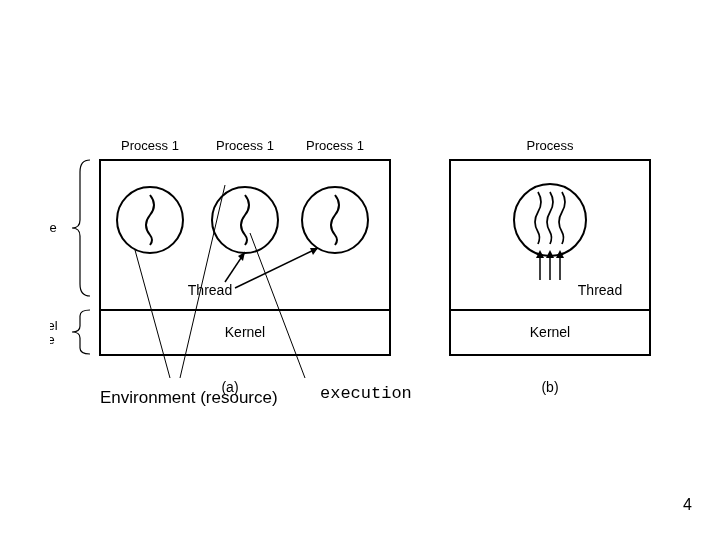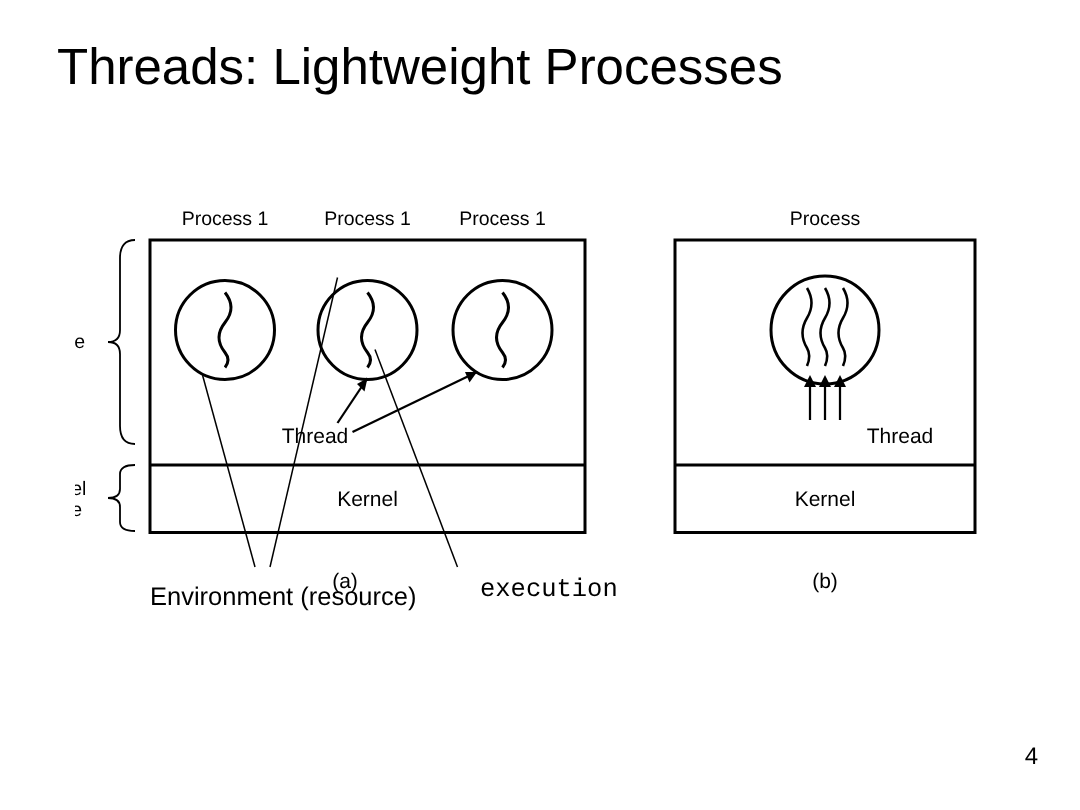--- a/index.html
+++ b/index.html
@@ -38,21 +38,20 @@
     position: absolute;
     right: 28px;
     bottom: 26px;
     font-size: 16px;
   }
 </style>
 </head>
 <body>
 
 <div class="slide">
-  <div class="title">Threads: Lightweight Processes</div>
 
   <svg class="figure" width="640" height="290" viewBox="0 0 640 290">
 
     <g>
       <path d="M40 40 q-10 0 -10 12 l0 48 q0 8 -8 8 q8 0 8 8 l0 48 q0 12 10 12" fill="none" stroke="#000" stroke-width="1.2"></path>
       <text x="0" y="98" font-size="13" text-anchor="start">
         <tspan x="-28" dy="0"><tspan x="-28" dy="0">User</tspan><tspan x="-28" dy="14">space</tspan></tspan>
       </text>
     </g>
     <g>

